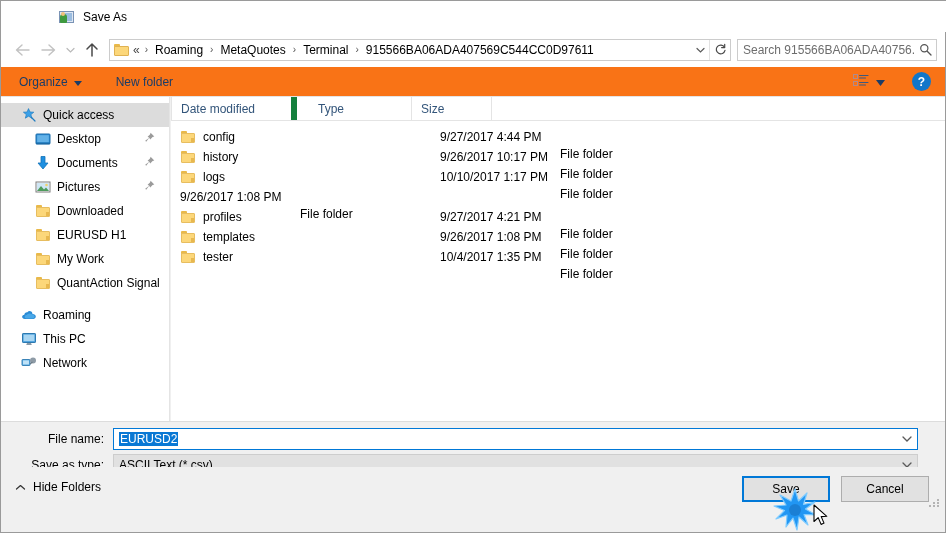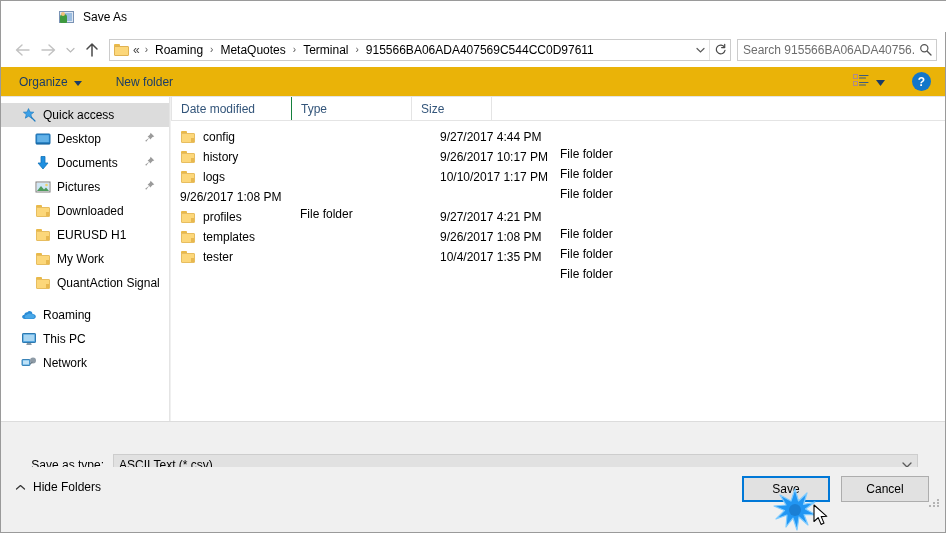--- a/index.html
+++ b/index.html
@@ -63,21 +63,21 @@
     width:200px;height:22px;background:#fff;border:1px solid #cccccc;box-sizing:border-box;
     display:flex;align-items:center;margin-right:8px;flex:none;
   }
   .searchbox .txt{
     flex:1;padding-left:5px;font-size:12px;color:#6d6d6d;white-space:nowrap;overflow:hidden;
   }
   .searchbox .mag{width:22px;display:flex;align-items:center;justify-content:center;}
 
   
   .toolbar{
-    position:absolute;left:0;top:66px;width:944px;height:30px;background:#eab308;
+    position:absolute;left:0;top:66px;width:944px;height:30px;background:#f97316;
     border-bottom:1px solid #e4e4e4;display:flex;align-items:center;box-sizing:border-box;
   }
   .tb-item{
     display:flex;align-items:center;height:24px;padding:0 8px;font-size:12px;color:#1b3c67;
   }
   .tb-item.organize{margin-left:10px;}
   .tb-item.newfolder{margin-left:18px;}
   .tb-caret{margin-left:6px;}
   .tb-right{margin-left:auto;display:flex;align-items:center;}
   .viewbtn{display:flex;align-items:center;height:24px;padding:0 5px;}
@@ -114,21 +114,21 @@
     position:absolute;left:170px;top:96px;width:774px;height:324px;background:#ffffff;
     overflow:hidden;
   }
   .colhead{
     position:relative;height:23px;border-bottom:1px solid #e4e4e4;display:flex;align-items:center;
     font-size:12px;color:#33557a;
   }
   .col{position:relative;height:23px;display:flex;align-items:center;box-sizing:border-box;}
   .col-name{width:260px;padding-left:9px;}
   .col-date{width:120px;padding-left:9px;border-left:1px solid #e4e4e4;}
-  .col-type{width:120px;padding-left:9px;border-left:1px solid #15803d;}
+  .col-type{width:120px;padding-left:21px;border-left:6px solid #15803d;}
   .col-size{width:80px;padding-left:9px;border-left:1px solid #e4e4e4;}
   .col-rest{flex:1;border-left:1px solid #e4e4e4;height:23px;}
   .sort-caret{position:absolute;left:132px;top:-1px;}
   .frow{display:flex;align-items:center;height:20px;font-size:12px;color:#000;}
   .frow .c-name{width:260px;padding-left:9px;display:flex;align-items:center;box-sizing:border-box;}
   .frow .c-date{width:120px;padding-left:9px;box-sizing:border-box;color:#000;}
   .frow .c-type{width:120px;padding-left:9px;box-sizing:border-box;margin-top:33px;}
   .frow .c-size{width:80px;padding-left:9px;box-sizing:border-box;}
   .fico{width:16px;height:16px;margin-right:7px;position:relative;flex:none;}
   .list-top-pad{height:6px;}
@@ -512,20 +512,31 @@
           </span>
         <span>tester</span>
       </span>
       <span class="c-date">10/4/2017 1:35 PM</span>
       <span class="c-type">File folder</span>
       <span class="c-size"></span>
     </div>
   </div>
 
   <div class="formarea">
+    <div class="frm-row" style="left:0;top:6px;">
+      <span class="frm-label">File name:</span>
+      <span class="combo filename">
+        <span class="val"><span class="sel">EURUSD2</span></span>
+        <span class="arrow">
+          <svg width="10" height="6" viewBox="0 0 10 6">
+              <path d="M1 1 L5 5 L9 1" stroke="#5a5a5a" stroke-width="1.3" fill="none" stroke-linecap="round"></path>
+            </svg>
+        </span>
+      </span>
+    </div>
     <div class="frm-row" style="left:0;top:32px;">
       <span class="frm-label">Save as type:</span>
       <span class="combo filetype">
         <span class="val">ASCII Text (*.csv)</span>
         <span class="arrow">
           <svg width="10" height="6" viewBox="0 0 10 6">
               <path d="M1 1 L5 5 L9 1" stroke="#5a5a5a" stroke-width="1.3" fill="none" stroke-linecap="round"></path>
             </svg>
         </span>
       </span>

